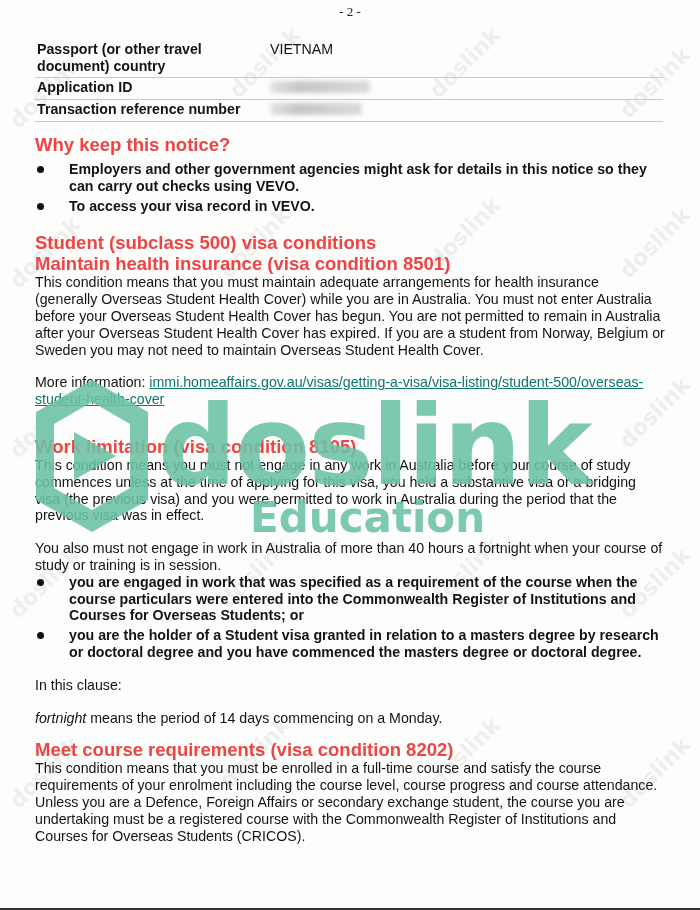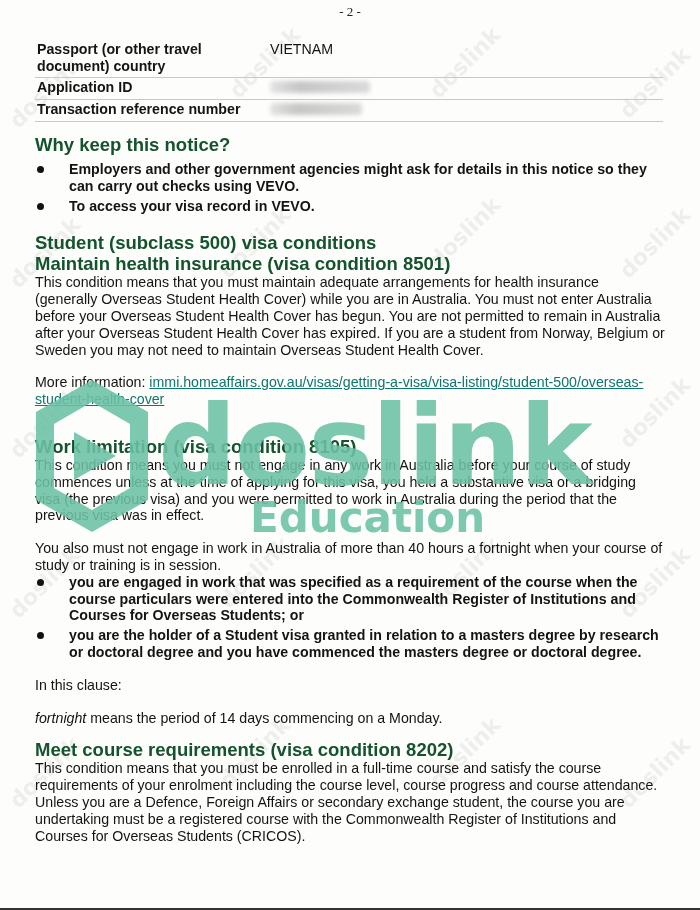--- a/index.html
+++ b/index.html
@@ -60,21 +60,21 @@
       background: linear-gradient(90deg, #e4e4e4 0%, #c6c6c6 30%, #cfcfcf 60%, #dadada 100%);
       filter: blur(2px);
       border-radius: 4px;
     }
     .redacted.short { width: 92px; }
 
     h2 {
       font-size: 18.5px;
       font-weight: bold;
       line-height: 21px;
-      color: #14532d;
+      color: #ef4444;
     }
     .h-why { margin-top: 2px; margin-bottom: 6px; }
     .h-student { margin-top: 18px; }
     .h-health { margin-top: 0px; }
     .h-work { margin-top: 28px; }
     .h-course { margin-top: 13px; }
 
     p, li {
       font-size: 14.2px;
       line-height: 16.8px;

